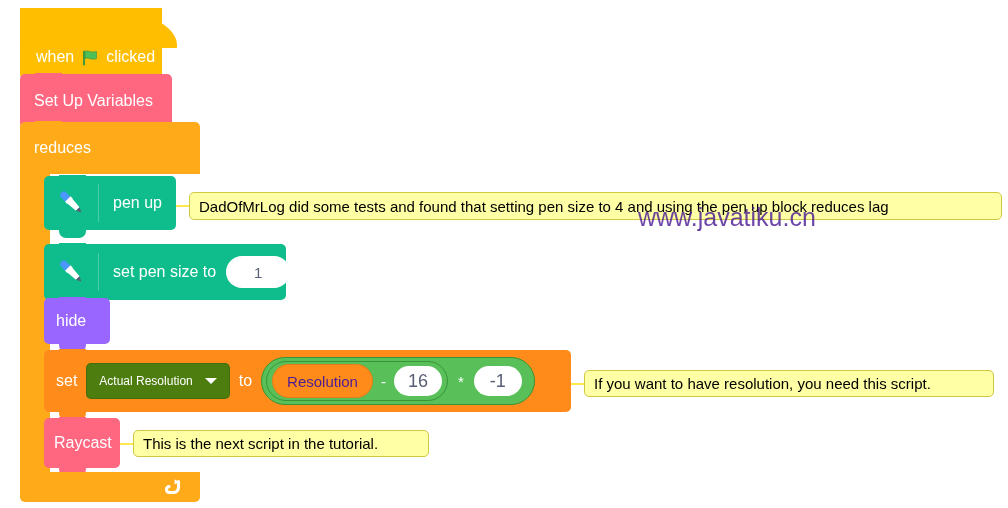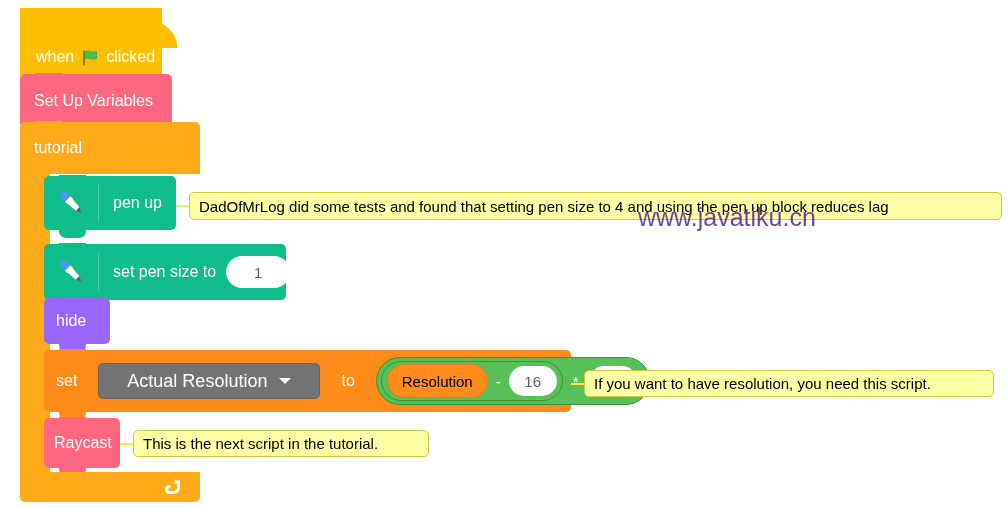--- a/index.html
+++ b/index.html
@@ -149,34 +149,34 @@
     padding-left: 12px;
   }
   #hide .notch-top, #hide .notch-bot { background: #9966ff; }
   
   #setvar {
     left: 44px; top: 350px;
     width: 527px; height: 62px;
     background: #ff8c1a;
     border-radius: 5px;
     padding-left: 12px;
-    gap: 21px;
+    gap: 9px;
   }
   #setvar .notch-top, #setvar .notch-bot { background: #ff8c1a; }
   .dropdown {
     display: inline-flex;
     align-items: center;
     gap: 12px;
-    background: #737373;
+    background: #4d7c0f;
     border: 1px solid rgba(0,0,0,0.13);
     border-radius: 5px;
     height: 34px;
-    padding: 0 28px;
+    padding: 0 12px;
     color: #ffffff;
-    font-size: 18px;
+    font-size: 12px;
   }
   .caret {
     width: 0; height: 0;
     border-left: 6px solid transparent;
     border-right: 6px solid transparent;
     border-top: 6px solid #ffffff;
   }
   
   .op-mul {
     display: inline-flex;
@@ -200,34 +200,34 @@
   }
   .var-oval {
     display: inline-flex;
     align-items: center;
     justify-content: center;
     background: #ff8c1a;
     border: 1px solid rgba(0,0,0,0.10);
     border-radius: 20px;
     height: 32px;
     padding: 0 14px;
-    color: #000000;
+    color: #4c1d95;
     font-size: 15px;
   }
   .op-num {
     display: inline-flex;
     align-items: center;
     justify-content: center;
     background: #ffffff;
     color: #575e75;
     border-radius: 16px;
     height: 30px;
     min-width: 30px;
     padding: 0 9px;
-    font-size: 15px;
+    font-size: 18px;
   }
   .op-sign {
     color: #ffffff;
     font-size: 15px;
     padding: 0 1px;
   }
   
   #raycast {
     left: 44px; top: 418px;
     width: 76px; height: 50px;
@@ -297,21 +297,21 @@
   </div>
 
   <div class="blk" id="setupvars">
     <div class="notch-top"></div>
     <div class="notch-bot"></div>
     <span>Set Up Variables</span>
   </div>
 
   <div class="blk" id="forever-head">
     <div class="notch-top"></div>
-    <span>tutorial</span>
+    <span>reduces</span>
   </div>
 
   <div class="blk" id="penup">
     <div class="notch-top"></div>
     <div class="notch-bot"></div>
     <span class="pen-icon">
       <svg width="34" height="34" viewBox="0 0 34 34">
         <g transform="rotate(-45 17 17)">
           <rect x="14" y="3" width="7" height="11" rx="3" fill="#4c97ff"></rect>
           <rect x="13.6" y="12" width="7.8" height="3" fill="#ffffff"></rect>

